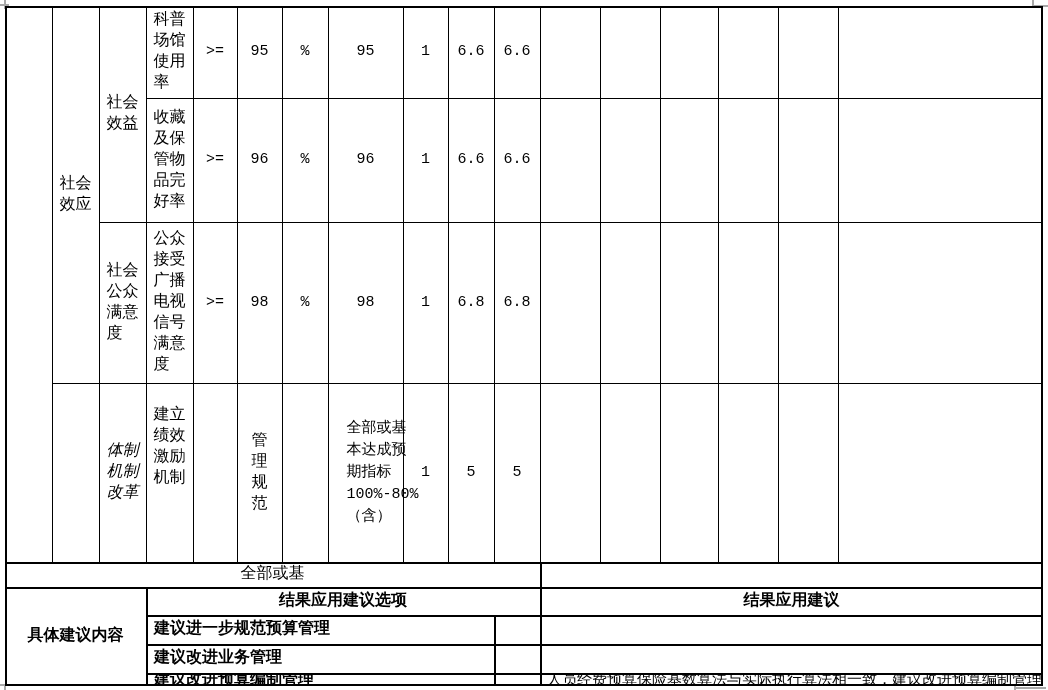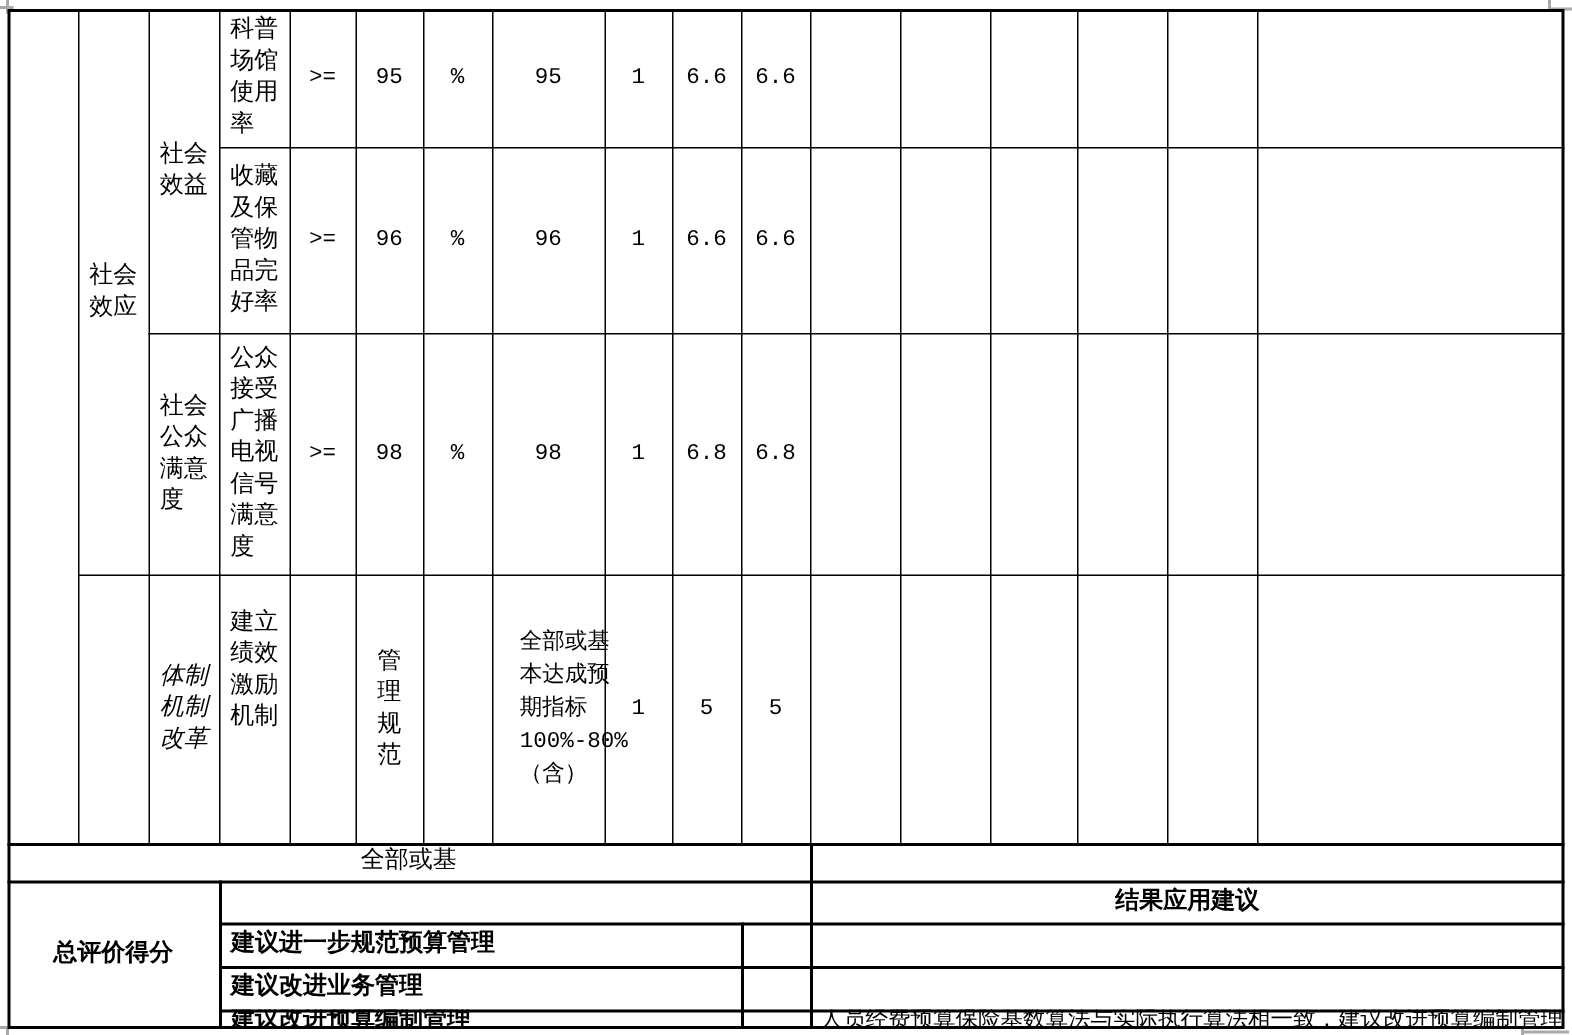--- a/index.html
+++ b/index.html
@@ -145,21 +145,22 @@
 本达成预
 期指标
 100%-80%
 （含）</div>
   <div class="c num" style="left:403px;top:383px;width:45px;height:179px;">1</div>
   <div class="c num" style="left:448px;top:383px;width:46px;height:179px;">5</div>
   <div class="c num" style="left:494px;top:383px;width:46px;height:179px;">5</div>
 
   <div class="c" style="left:5px;top:562px;width:535px;height:25px;">全部或基</div>
 
-  <div class="c bold" style="left:5px;top:587px;width:141px;height:99px;">总评价得分</div>
+  <div class="c bold" style="left:5px;top:587px;width:141px;height:99px;">具体建议内容</div>
+  <div class="c bold" style="left:146px;top:587px;width:394px;height:28px;">结果应用建议选项</div>
   <div class="c bold" style="left:540px;top:587px;width:503px;height:28px;">结果应用建议</div>
 
   <div class="c bold lft" style="left:146px;top:615px;width:348px;height:29px;">建议进一步规范预算管理</div>
   <div class="c" style="left:494px;top:615px;width:46px;height:29px;"></div>
   <div class="c content" style="left:540px;top:615px;width:503px;height:29px;"></div>
 
   <div class="c bold lft" style="left:146px;top:644px;width:373px;height:29px;">建议改进业务管理</div>
   <div class="c" style="left:494px;top:644px;width:46px;height:29px;"></div>
   <div class="c content" style="left:540px;top:644px;width:503px;height:29px;"></div>
 

